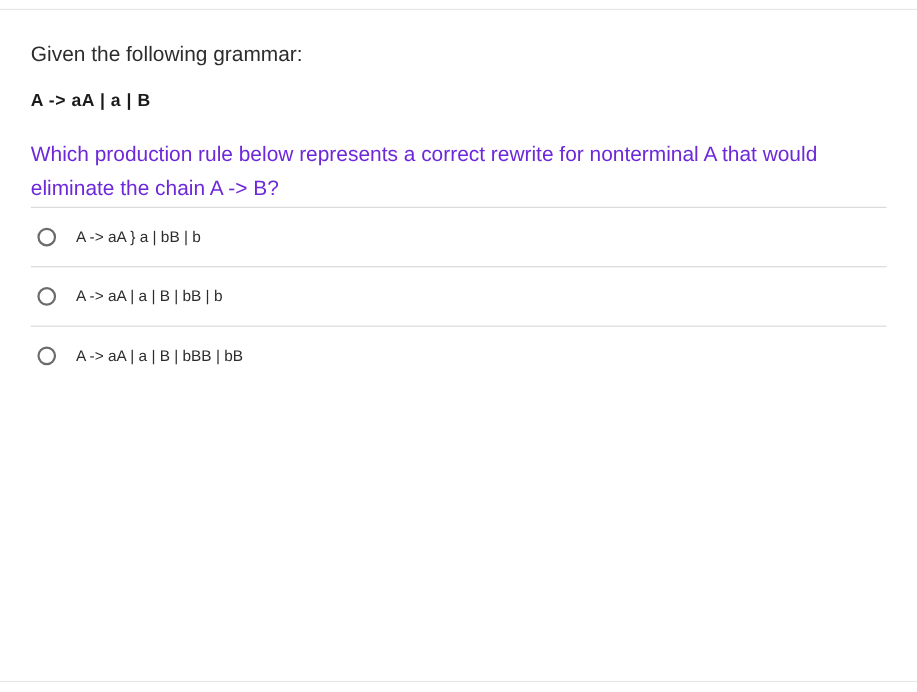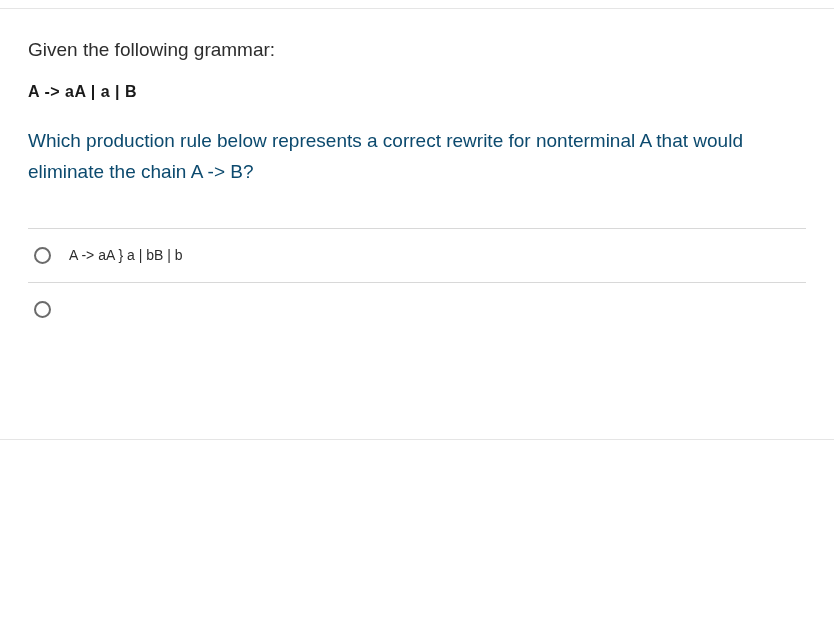--- a/index.html
+++ b/index.html
@@ -12,41 +12,40 @@
       background: #ffffff;
       width: 834px;
       height: 629px;
       padding: 0;
     }
     .container {
       padding: 30px 28px 0 28px;
       border-top: 1px solid #e5e5e5;
       border-bottom: 1px solid #e5e5e5;
       margin-top: 8px;
-      height: 432px;
+      height: 612px;
     }
     .question-intro {
       font-size: 19px;
       color: #2d2d2d;
       margin-bottom: 22px;
       font-weight: 400;
     }
     .grammar-rule {
       font-size: 16px;
       font-weight: 700;
       color: #1a1a1a;
       margin-bottom: 18px;
       letter-spacing: 0.5px;
     }
     .question-text {
       font-size: 19px;
-      color: #0c4a6e;
+      color: #6d28d9;
       line-height: 1.65;
       margin-top: 24px;
-      margin-bottom: 40px;
       font-weight: 400;
     }
     .options {
       border-top: 1px solid #d8d8d8;
     }
     .option {
       display: flex;
       align-items: center;
       padding: 18px 6px;
       border-bottom: 1px solid #d8d8d8;
@@ -78,15 +77,20 @@
   <p class="grammar-rule">A -&gt; aA | a | B</p>
   <p class="question-text">Which production rule below represents a correct rewrite for nonterminal A that would eliminate the chain A -&gt; B?</p>
 
   <div class="options">
     <div class="option">
       <div class="radio"></div>
       <span class="option-text">A -&gt; aA } a | bB | b</span>
     </div>
     <div class="option">
       <div class="radio"></div>
+      <span class="option-text">A -&gt; aA | a | B | bB | b</span>
+    </div>
+    <div class="option">
+      <div class="radio"></div>
+      <span class="option-text">A -&gt; aA | a | B | bBB | bB</span>
     </div>
   </div>
 </div>
 
 </body></html>

